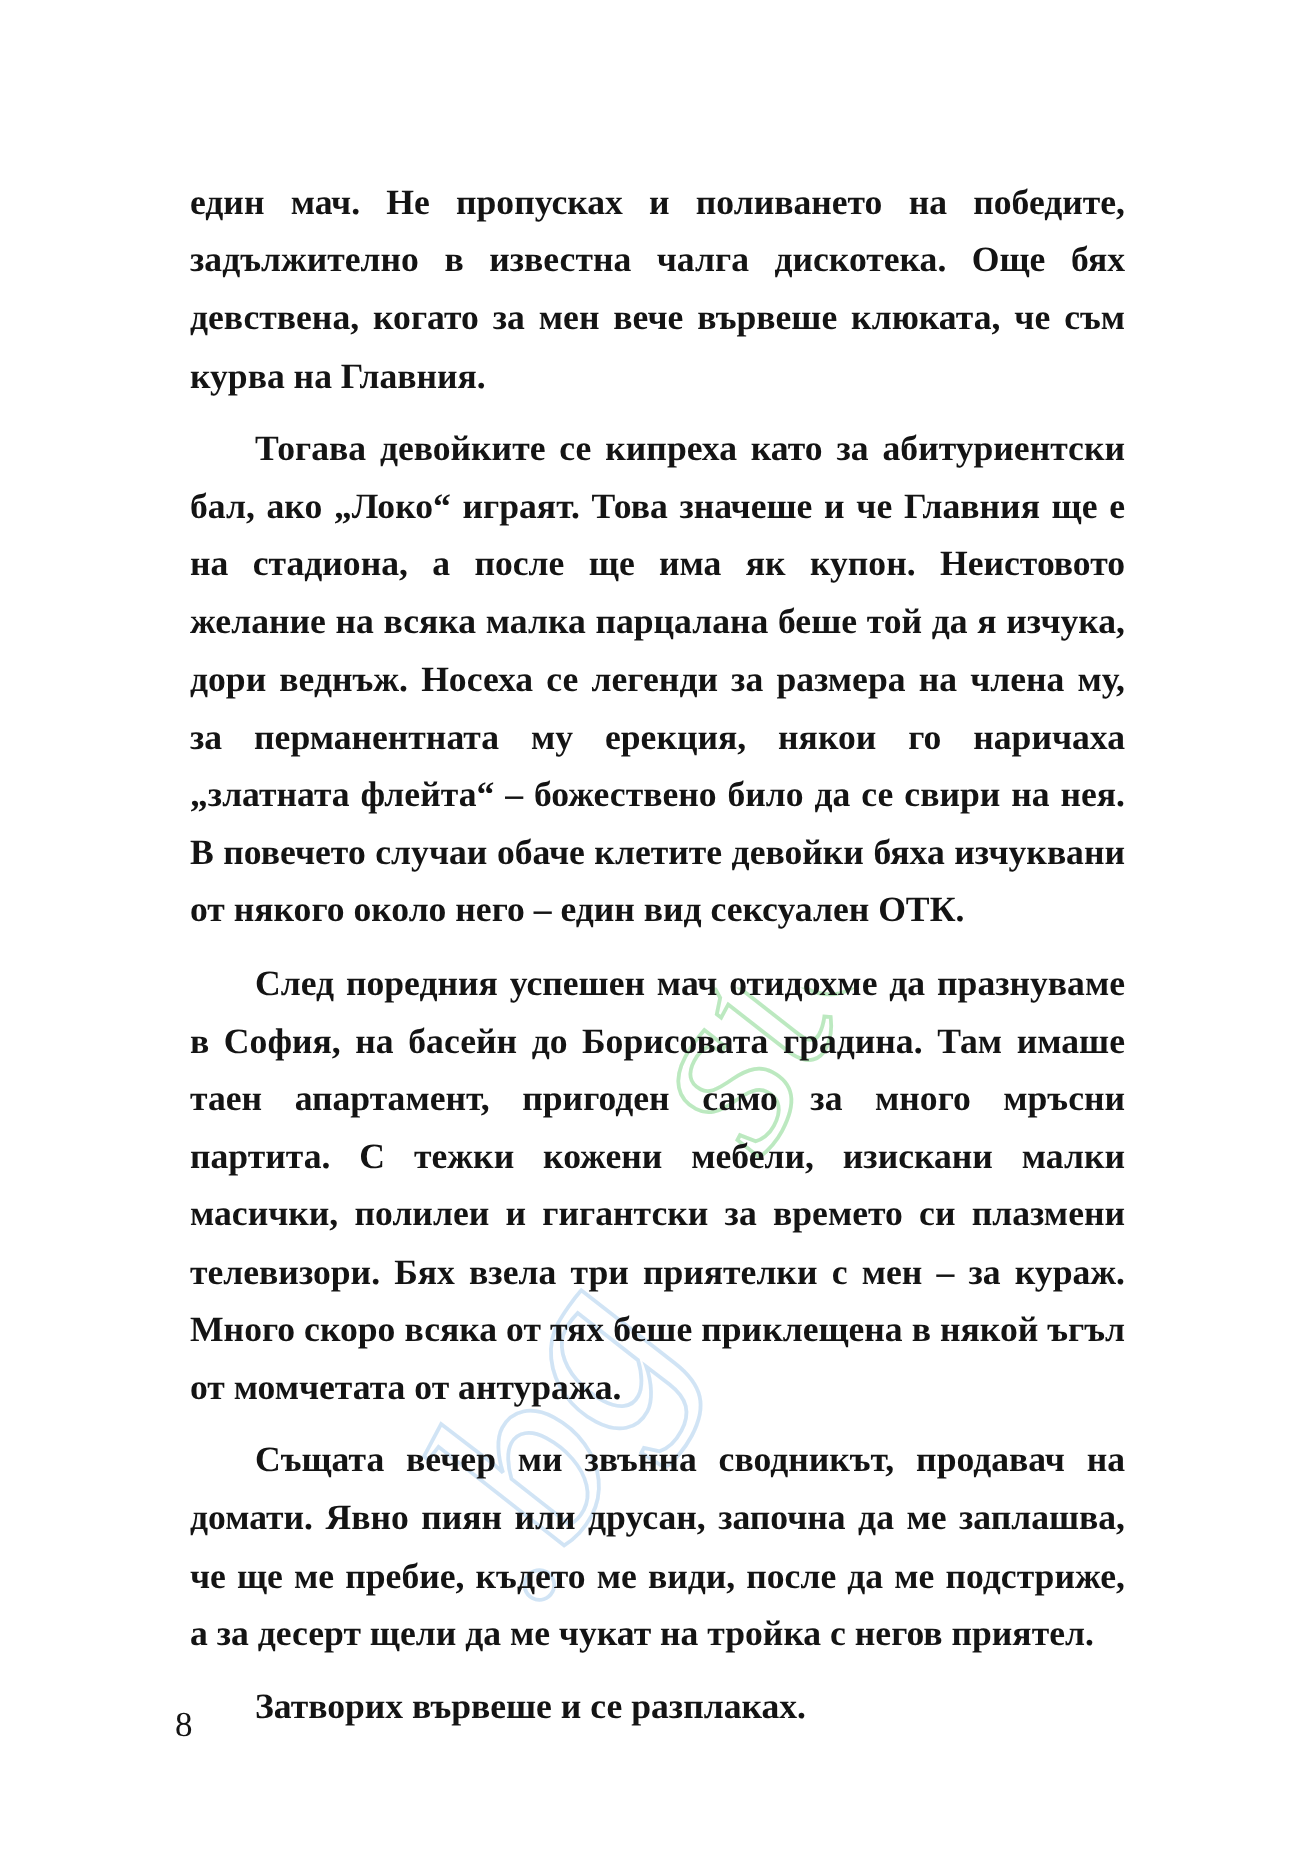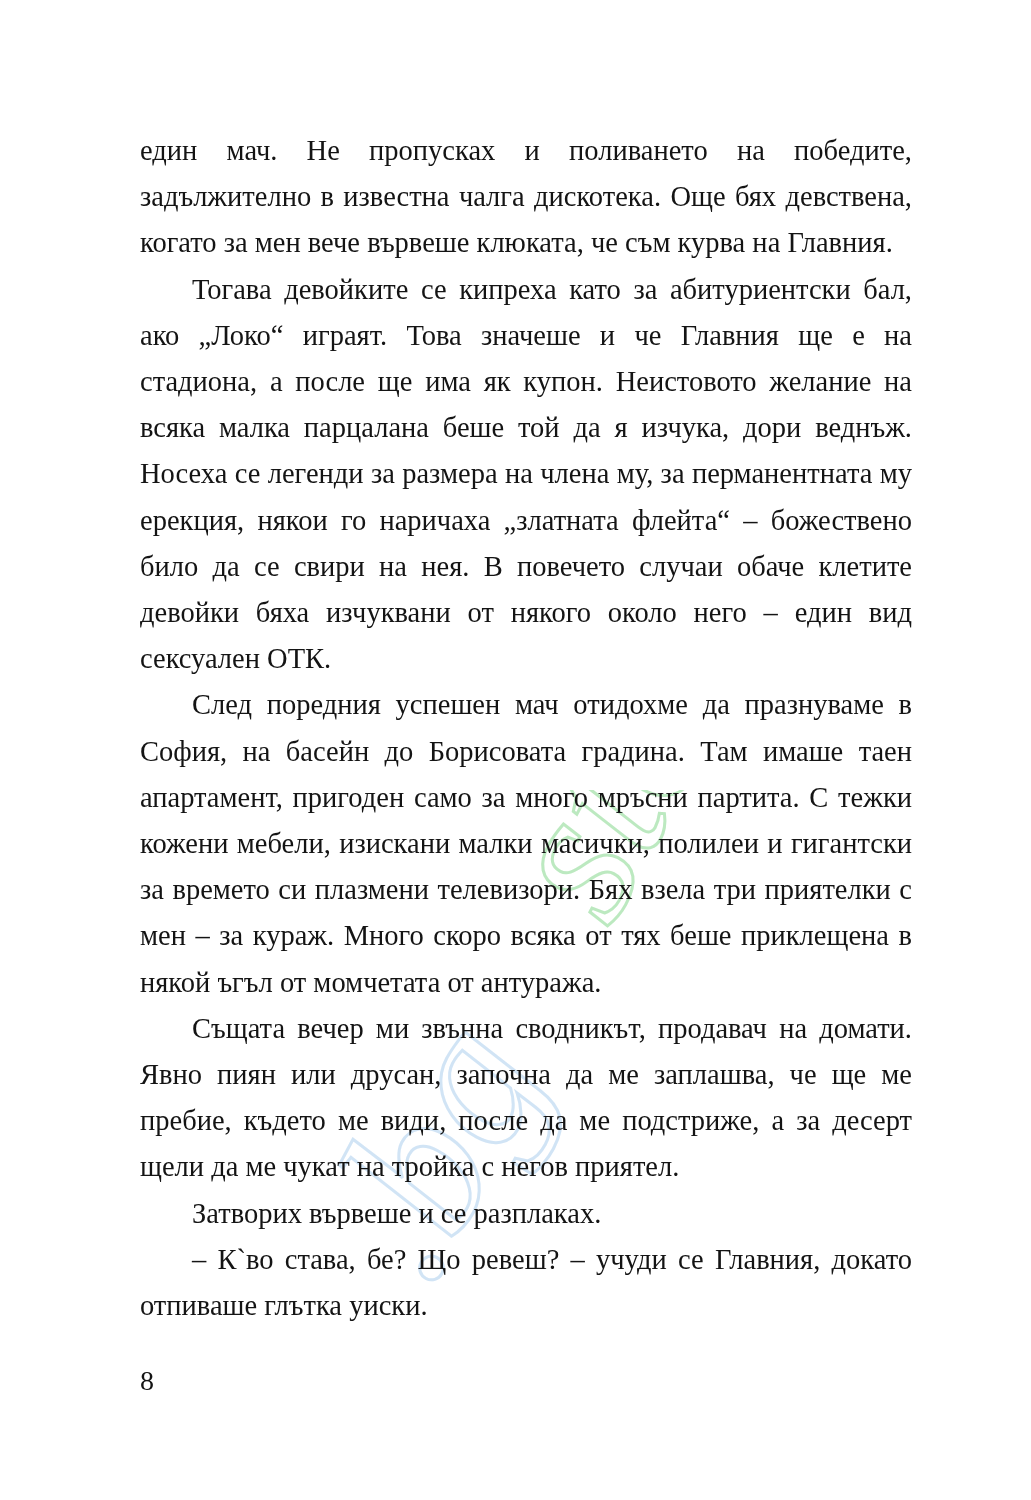--- a/index.html
+++ b/index.html
@@ -22,23 +22,24 @@
     top: 128px;
     width: 772px;
     font-size: 28.5px;
     line-height: 46.2px;
     text-align: justify;
     text-justify: inter-word;
     color: #141414;
     z-index: 3;
   }
   .para {
-    margin: 0;
+    margin: 12px;
     text-indent: 52px;
     text-align: justify;
+    font-weight: bold;
   }
   .para.first {
     text-indent: 0;
   }
   .page-number {
     position: absolute;
     left: 140px;
     top: 1364px;
     font-size: 28px;
     line-height: 34px;
@@ -90,18 +91,17 @@
       <text class="wm-text-2" x="120" y="500" transform="rotate(-62 120 500)">.bg</text>
     </svg>
   </div>
 
   <div class="text-block">
     <p class="para first">един мач. Не пропусках и поливането на победите, задължително в известна чалга дискотека. Още бях девствена, когато за мен вече вървеше клюката, че съм курва на Главния.</p>
     <p class="para">Тогава девойките се кипреха като за абитуриентски бал, ако „Локо“ играят. Това значеше и че Главния ще е на стадиона, а после ще има як купон. Неистовото желание на всяка малка парцалана беше той да я изчука, дори веднъж. Носеха се легенди за размера на члена му, за перманентната му ерекция, някои го наричаха „златната флейта“ – божествено било да се свири на нея. В повечето случаи обаче клетите девойки бяха изчуквани от някого около него – един вид сексуален ОТК.</p>
     <p class="para">След поредния успешен мач отидохме да празнуваме в София, на басейн до Борисовата градина. Там имаше таен апартамент, пригоден само за много мръсни партита. С тежки кожени мебели, изискани малки масички, полилеи и гигантски за времето си плазмени телевизори. Бях взела три приятелки с мен – за кураж. Много скоро всяка от тях беше приклещена в някой ъгъл от момчетата от антуража.</p>
     <p class="para">Същата вечер ми звънна сводникът, продавач на домати. Явно пиян или друсан, започна да ме заплашва, че ще ме пребие, където ме види, после да ме подстриже, а за десерт щели да ме чукат на тройка с негов приятел.</p>
     <p class="para">Затворих вървеше и се разплаках.</p>
-    <p class="para">– К`во става, бе? Що ревеш? – учуди се Главния, докато отпиваше глътка уиски.</p>
   </div>
 
   <div class="page-number">8</div>
 
 </div>
 
 </body></html>

